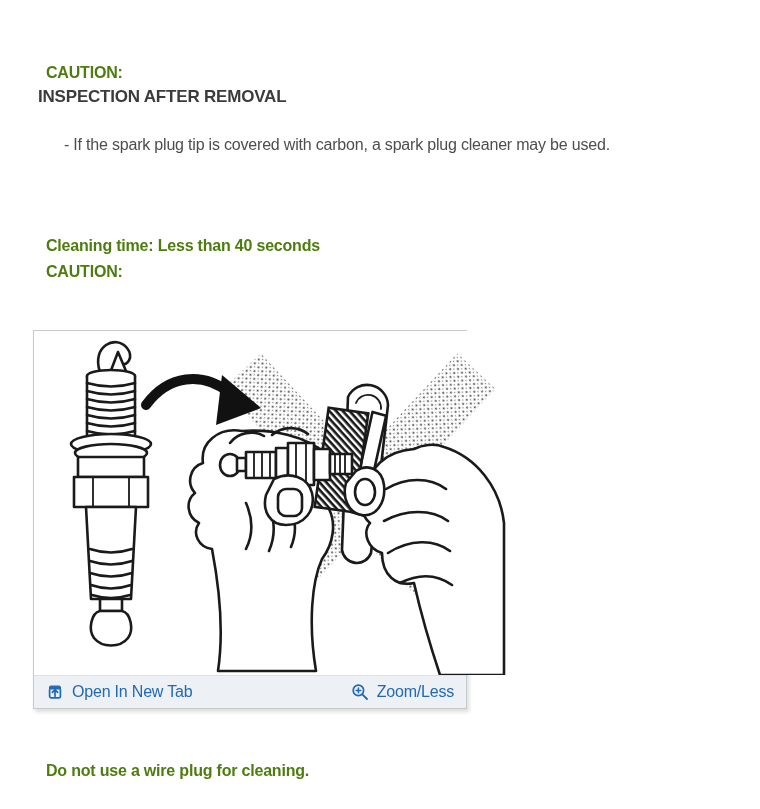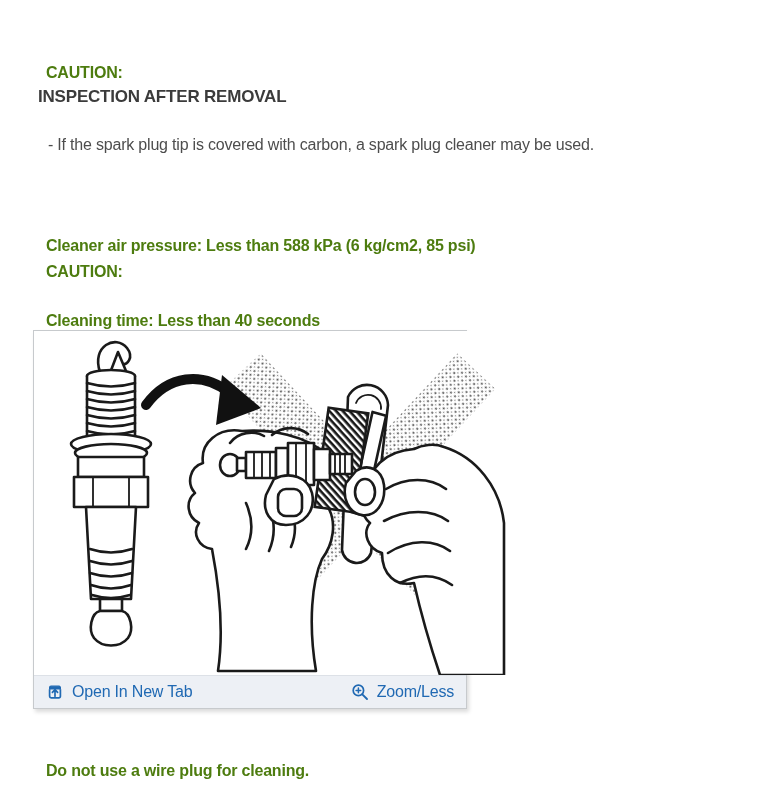--- a/index.html
+++ b/index.html
@@ -12,21 +12,21 @@
   .strong{
     font-weight:bold;color:#4d7c0f;font-size:16px;line-height:25px;
     letter-spacing:-0.2px;white-space:pre;
   }
   .heading{
     font-weight:bold;color:#3b3b3b;font-size:17px;line-height:22px;
     letter-spacing:-0.2px;white-space:pre;
   }
   .body-text{
     font-weight:400;color:#4d4d4d;font-size:16px;line-height:22px;
-    letter-spacing:-0.2px;white-space:pre;
+    letter-spacing:-0.2px;white-space:pre;margin-left:16px;
   }
   
   .figure-panel{
     left:33px;top:330px;width:434px;
     background:#ffffff;
     border:1px solid #c7cacd;
     box-shadow:2px 3px 4px rgba(0,0,0,0.14);
     box-sizing:border-box;
   }
   .fig-canvas{width:479px;height:344px;display:block;background:#ffffff;}
@@ -48,21 +48,20 @@
 
 <div class="abs strong" style="left:46px;top:10px;">
   <div>CAUTION:</div>
 </div>
 
 <div class="abs heading" style="left:38px;top:86px;text-align:right;">INSPECTION AFTER REMOVAL</div>
 
 <div class="abs body-text" style="left:48px;top:134px;">- If the spark plug tip is covered with carbon, a spark plug cleaner may be used.</div>
 
 <div class="abs strong" style="left:46px;top:183px;">
-  <div>Cleaner air pressure: Less than 588 kPa (6 kg/cm2, 85 psi)</div>
   <div>Cleaning time: Less than 40 seconds</div>
 </div>
 
 <div class="abs strong" style="left:46px;top:259px;">CAUTION:</div>
 
 <figure class="abs figure-panel" style="margin:0;">
   <svg class="fig-canvas" viewBox="0 0 479 344">
     <defs>
       <pattern id="dots" width="5.5" height="5.5" patternUnits="userSpaceOnUse">
         <circle cx="1.6" cy="1.6" r="1.05" fill="#4a4a4a"></circle>

